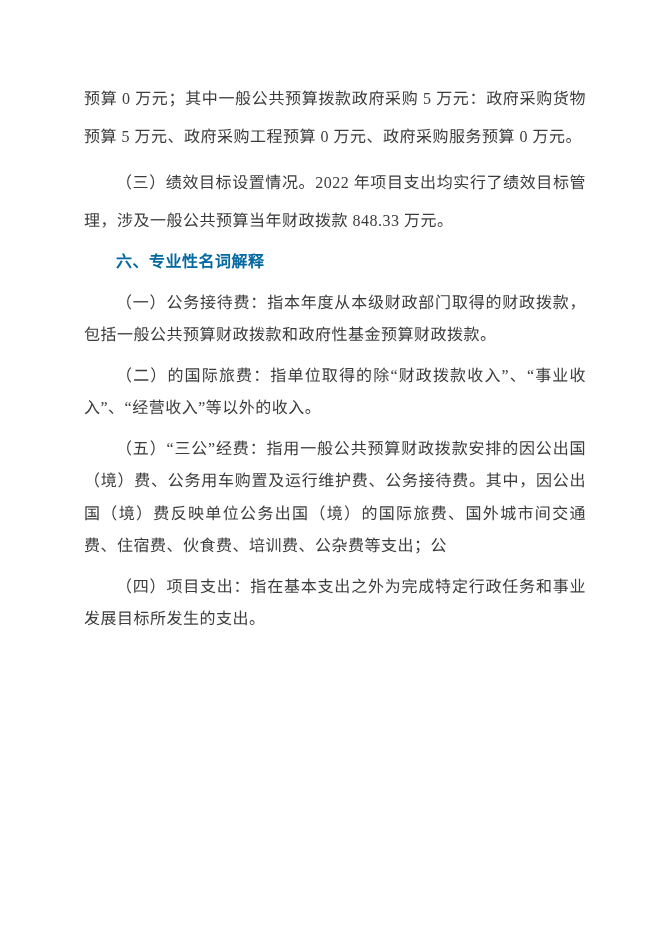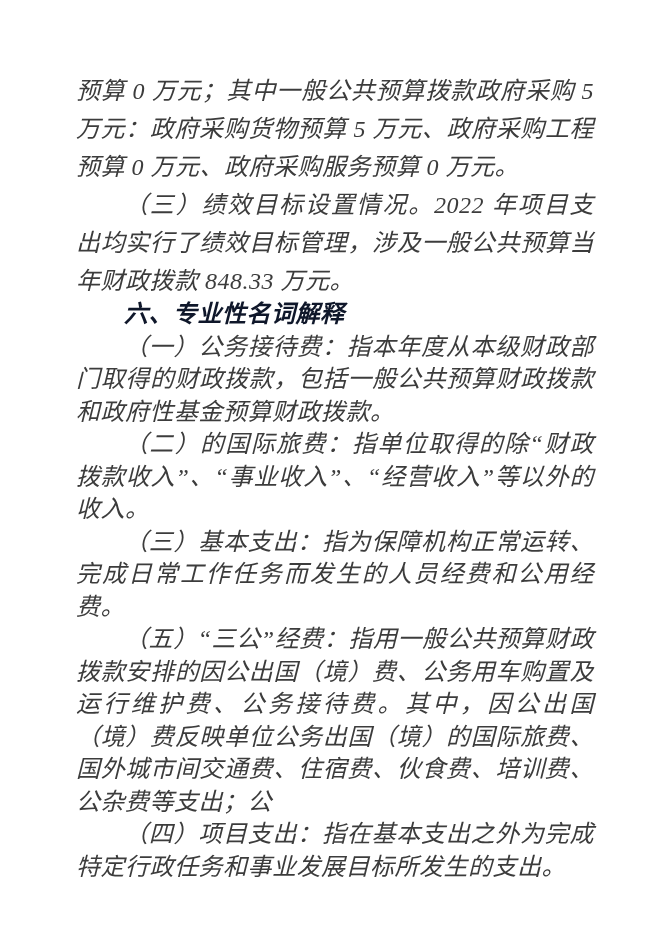--- a/index.html
+++ b/index.html
@@ -16,64 +16,62 @@
     box-sizing: border-box;
     width: 662px;
     height: 936px;
     background: #ffffff;
     padding: 72px 68px 0 76px;
   }
   .doc {
     width: 100%;
   }
   .doc p {
-    margin: 0;
+    margin: 8px;
     font-family: "Liberation Serif", "DejaVu Serif", serif;
-    font-size: 24px;
+    font-size: 16px;
     color: #3c3c3c;
     text-align: justify;
     text-justify: inter-character;
     letter-spacing: 0.5px;
-    font-style: italic;
   }
   
   .doc p.upper {
     line-height: 38px;
   }
   
   .doc p.lower {
     line-height: 32.5px;
   }
   .doc p.indent {
     text-indent: 2em;
   }
   .doc p.heading {
     font-family: "Liberation Sans", "DejaVu Sans", sans-serif;
     font-weight: bold;
-    color: #0f172a;
+    color: #0369a1;
     margin-top: -2px;
   }
 </style>
 </head>
 <body>
 
 <div class="page">
   <div class="doc">
 
     <p class="upper">预算 0 万元；其中一般公共预算拨款政府采购 5 万元：政府采购货物预算 5 万元、政府采购工程预算 0 万元、政府采购服务预算 0 万元。</p>
 
     <p class="upper indent">（三）绩效目标设置情况。2022 年项目支出均实行了绩效目标管理，涉及一般公共预算当年财政拨款 848.33 万元。</p>
 
 
     <p class="lower indent heading">六、专业性名词解释</p>
 
     <p class="lower indent">（一）公务接待费：指本年度从本级财政部门取得的财政拨款，包括一般公共预算财政拨款和政府性基金预算财政拨款。</p>
 
     <p class="lower indent">（二）的国际旅费：指单位取得的除“财政拨款收入”、“事业收入”、“经营收入”等以外的收入。</p>
 
-    <p class="lower indent">（三）基本支出：指为保障机构正常运转、完成日常工作任务而发生的人员经费和公用经费。</p>
 
     <p class="lower indent">（五）“三公”经费：指用一般公共预算财政拨款安排的因公出国（境）费、公务用车购置及运行维护费、公务接待费。其中，因公出国（境）费反映单位公务出国（境）的国际旅费、国外城市间交通费、住宿费、伙食费、培训费、公杂费等支出；公</p>
 
     <p class="lower indent">（四）项目支出：指在基本支出之外为完成特定行政任务和事业发展目标所发生的支出。</p>
 
   </div>
 </div>
 
 </body></html>

